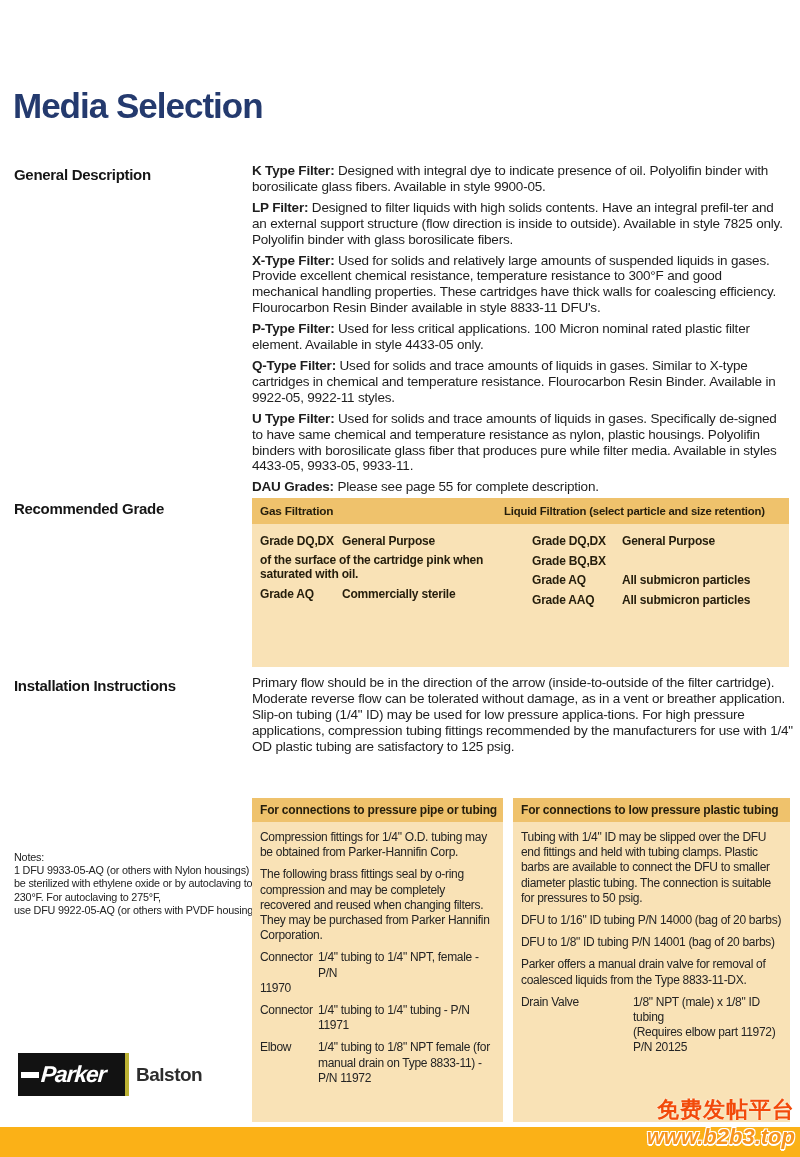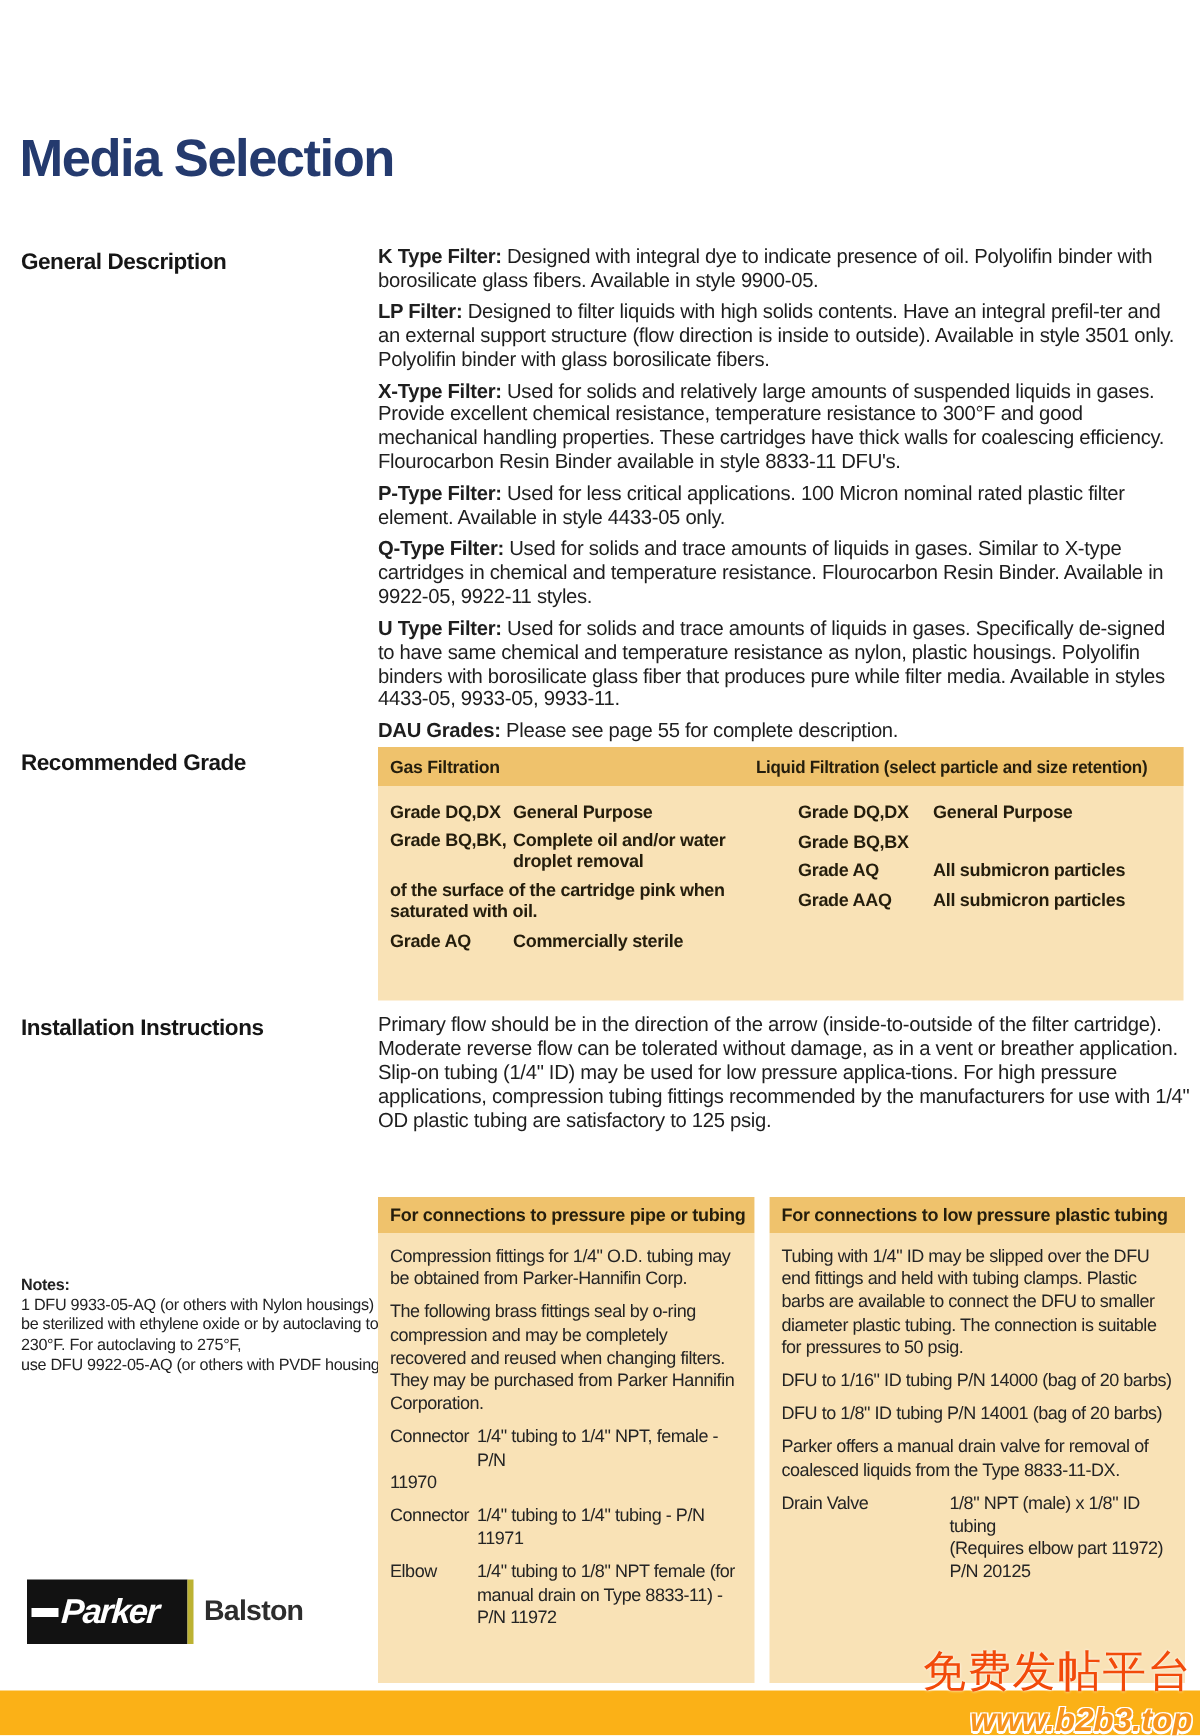--- a/index.html
+++ b/index.html
@@ -48,21 +48,21 @@
   .g-full { margin-bottom:5px; }
   .grade-liquid .g-row { margin-bottom:5px; }
 
   .install-text {
     position:absolute; left:252px; top:675px; width:541px;
     font-size:13.5px; line-height:16.1px; letter-spacing:-0.2px; color:#1e1e1e;
   }
 
   .notes { position:absolute; left:14px; top:851px; width:238px;
     font-size:10.8px; line-height:13.2px; letter-spacing:-0.2px; color:#222; }
-  .notes-head { font-weight:bold; }
+  .notes-head { font-weight:normal; }
   .notes-line { white-space:nowrap; }
 
   
   .btable { position:absolute; top:798px; height:324px;
     background:var(--table_body_bg,#f9e2b6); overflow:hidden; }
   .btable-left  { left:252px; width:251px; }
   .btable-right { left:513px; width:277px; }
   .bt-header { height:24px; background:var(--table_header_bg,#efc26c);
     font-size:12px; font-weight:bold; color:#241d0c; letter-spacing:-0.2px;
     padding:5px 0 0 8px; white-space:nowrap; }
@@ -84,63 +84,59 @@
   .logo-parker { color:#fff; font-weight:bold; font-style:italic; font-size:23px;
     letter-spacing:-1.2px; transform:skewX(-4deg); }
   .logo-divider { width:4px; background:#bcb233; }
   .logo-balston { align-self:center; font-size:19px; font-weight:bold;
     color:#2d2d2d; letter-spacing:-0.5px; padding-left:7px; }
 
   
   .footer-bar { position:absolute; left:0; top:1127px; width:800px; height:30px;
     background:var(--footer_bar,#fbb117); z-index:1; }
   .watermark { position:absolute; right:5px; top:1095px; text-align:right; z-index:2; }
-  .wm-line1 { font-size:29px; font-weight:normal; letter-spacing:1px;
+  .wm-line1 { font-size:22px; font-weight:bold; letter-spacing:1px;
     color:var(--watermark_red,#f24a0a);
     text-shadow:0 0 2px #fff; }
   .wm-url { font-size:22px; font-weight:bold; font-style:italic;
     color:var(--watermark_url,#f7941d);
     text-shadow:-1px -1px 0 #fff, 1px -1px 0 #fff, -1px 1px 0 #fff, 1px 1px 0 #fff, 0 2px 0 #fff;
     margin-top:-1px; }
 </style>
 </head>
 <body>
 
 <div class="page">
 
   <h1 class="title">Media Selection</h1>
 
   <div class="heading hd-general">General Description</div>
   <div class="heading hd-grade">Recommended Grade</div>
   <div class="heading hd-install">Installation Instructions</div>
 
   <div class="desc-col">
     <p><b>K Type Filter:</b> <span>Designed with integral dye to indicate presence of oil.  Polyolifin binder with borosilicate glass fibers.  Available in style 9900-05.</span></p>
-    <p><b>LP Filter:</b> <span>Designed to filter liquids with high solids contents.  Have an integral prefil-ter and an external support structure (flow direction is inside to outside).  Available in style 3501 only.  Polyolifin binder with glass borosilicate fibers.</span></p>
+    <p><b>LP Filter:</b> <span>Designed to filter liquids with high solids contents.  Have an integral prefil-ter and an external support structure (flow direction is inside to outside).  Available in style 7825 only.  Polyolifin binder with glass borosilicate fibers.</span></p>
     <p><b>X-Type Filter:</b> <span>Used for solids and relatively large amounts of suspended liquids in gases.  Provide excellent chemical resistance, temperature resistance to 300°F and good mechanical handling properties.  These cartridges have thick walls for coalescing efficiency.  Flourocarbon Resin Binder available in style 8833-11 DFU's.</span></p>
     <p><b>P-Type Filter:</b> <span>Used for less critical applications.  100 Micron nominal rated plastic filter element.  Available in style 4433-05 only.</span></p>
     <p><b>Q-Type Filter:</b> <span>Used for solids and trace amounts of liquids in gases.  Similar to X-type cartridges in chemical and temperature resistance.  Flourocarbon Resin Binder.  Available in 9922-05, 9922-11 styles.</span></p>
     <p><b>U Type Filter:</b> <span>Used for solids and trace amounts of liquids in gases.  Specifically de-signed to have same chemical and temperature resistance as nylon, plastic housings. Polyolifin binders with borosilicate glass fiber that produces pure while filter media. Available in styles 4433-05, 9933-05, 9933-11.</span></p>
     <p><b>DAU Grades:</b> <span>Please see page 55 for complete description.</span></p>
   </div>
 
   <div class="grade-table">
     <div class="grade-header">
       <span class="gh-gas">Gas Filtration</span>
       <span class="gh-liquid">Liquid Filtration (select particle and size retention)</span>
     </div>
     <div class="grade-body">
       <div class="grade-gas">
         <div class="g-row">
             <span class="g-label">Grade DQ,DX</span>
             <span class="g-desc">General Purpose</span>
-          </div>
-        <div class="g-row">
-            <span class="g-label">Grade BQ,BK,</span>
-            <span class="g-desc">Complete oil and/or water droplet removal</span>
           </div>
         <div class="g-full">of the surface of the cartridge pink when saturated with oil.</div>
         <div class="g-row">
             <span class="g-label">Grade AQ</span>
             <span class="g-desc">Commercially sterile</span>
           </div>
       </div>
       <div class="grade-liquid">
         <div class="g-row">
             <span class="g-label">Grade DQ,DX</span>

